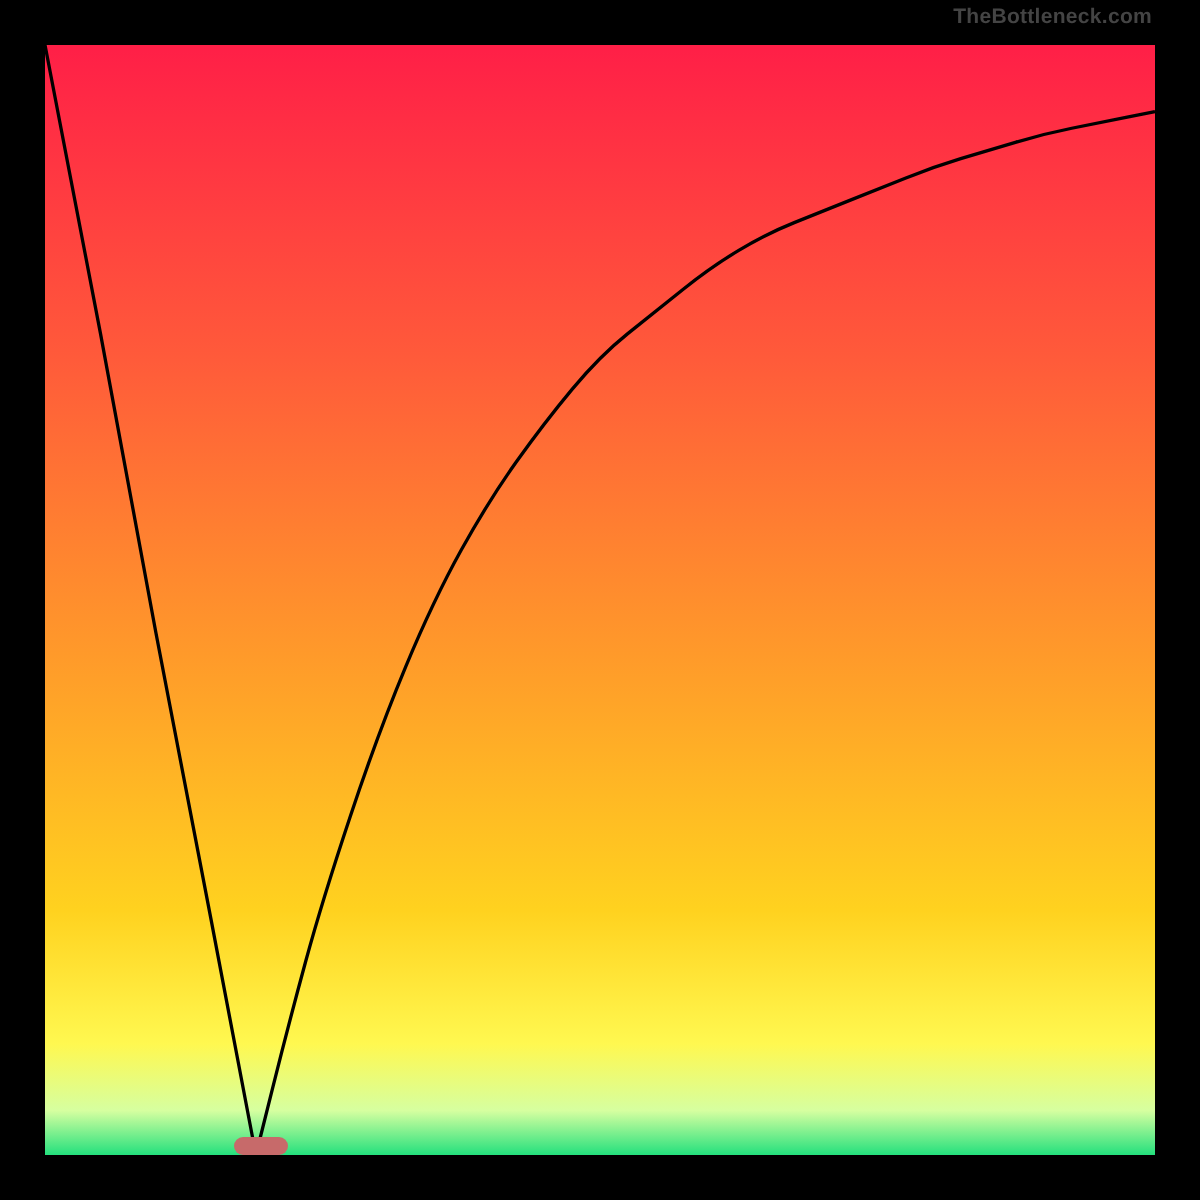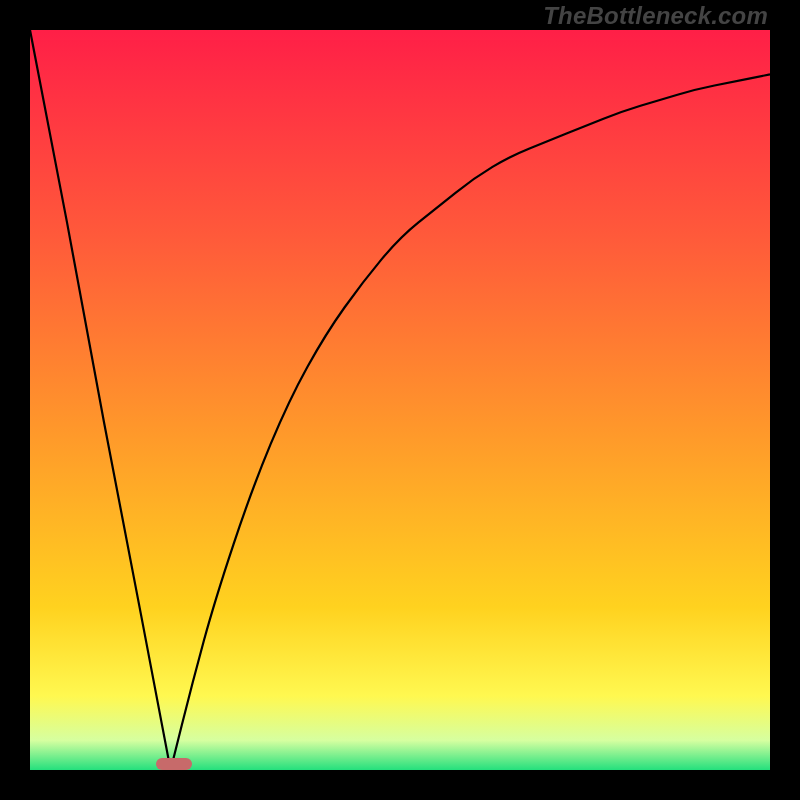--- a/index.html
+++ b/index.html
@@ -32,25 +32,24 @@
       var(--c3) 78%,
       var(--c4) 90%,
       var(--c5) 96%,
       var(--c6) 100%);
   }
   .watermark {
     position: absolute;
     top: 2px;
     right: 32px;
     color: #444;
-    font-size: 24px;
+    font-size: 14px;
     font-weight: 600;
     letter-spacing: 0.2px;
     user-select: none;
-    font-style: italic;
   }
   svg.curves {
     position: absolute;
     left: 0; top: 0;
     width: 740px;
     height: 740px;
     overflow: visible;
   }
   .marker {
     position: absolute;

